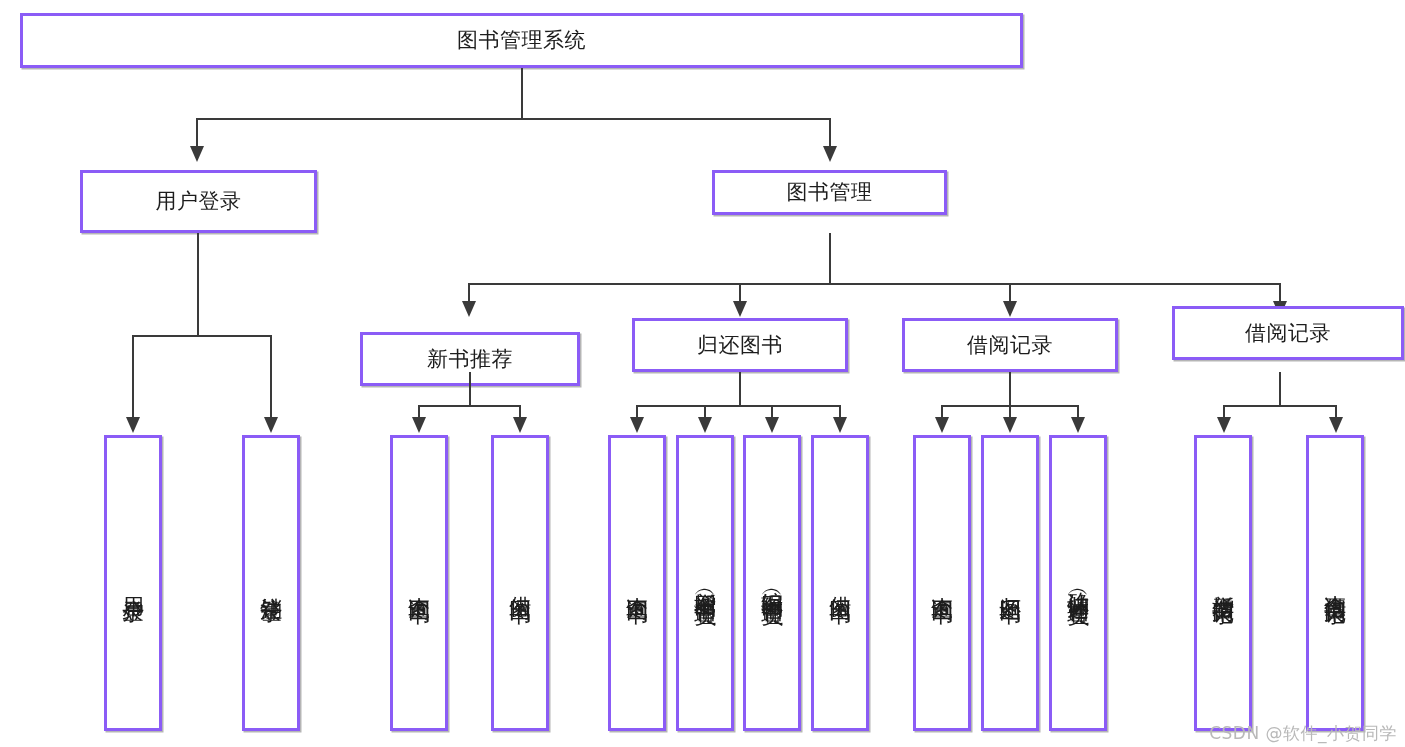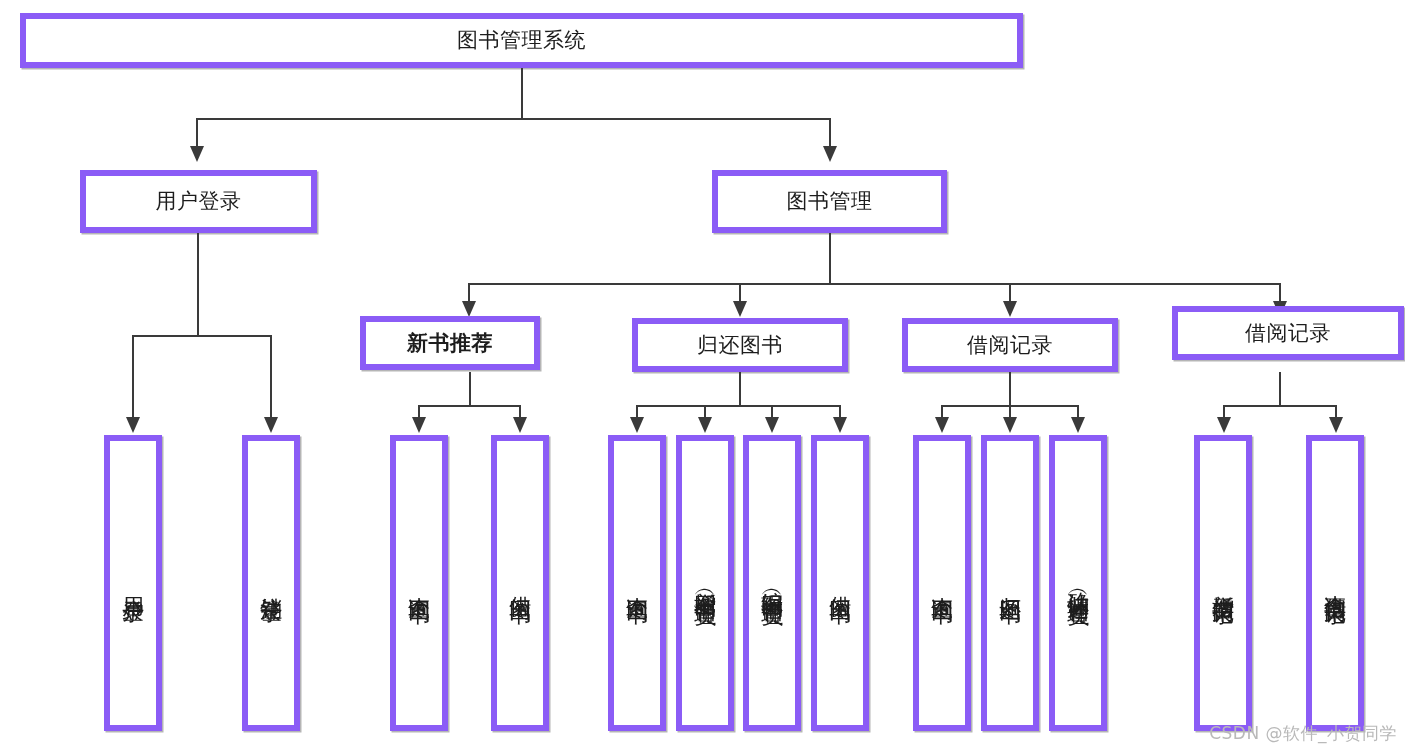--- a/index.html
+++ b/index.html
@@ -10,21 +10,21 @@
     overflow:hidden;
     position:relative;
   }
   #diagram{position:absolute;left:0;top:0;width:1405px;height:747px;}
 
   
   .node{
     position:absolute;
     box-sizing:border-box;
     background:#ffffff;
-    border:6px solid #8b5cf6;
+    border:3px solid #8b5cf6;
     box-shadow:1.5px 1.5px 0 0 rgba(120,120,120,.55);
     display:flex;
     align-items:center;
     justify-content:center;
     color:#1d1d1d;
   }
   .node .label{
     font-size:21px;
     line-height:1.15;
     letter-spacing:.5px;
@@ -82,21 +82,21 @@
   <div class="ln h" style="left:196px;top:118px;width:635px;"></div>
   <div class="ln v" style="left:196px;top:118px;height:30px;"></div>
   <div class="arrow" style="left:190px;top:146px;"></div>
   <div class="ln v" style="left:829px;top:118px;height:30px;"></div>
   <div class="arrow" style="left:823px;top:146px;"></div>
 
   <div class="node" style="left:80px;top:170px;width:237px;height:63px;">
     <span class="label">用户登录</span>
   </div>
 
-  <div class="node" style="left:712px;top:170px;width:235px;height:63px;">
+  <div class="node" style="left:712px;top:170px;width:235px;height:45px;">
     <span class="label">图书管理</span>
   </div>
 
   <div class="ln v" style="left:197px;top:233px;height:102px;"></div>
   <div class="ln h" style="left:132px;top:335px;width:139px;"></div>
   <div class="ln v" style="left:132px;top:335px;height:84px;"></div>
   <div class="arrow" style="left:126px;top:417px;"></div>
   <div class="ln v" style="left:270px;top:335px;height:84px;"></div>
   <div class="arrow" style="left:264px;top:417px;"></div>
 
@@ -104,21 +104,21 @@
   <div class="ln h" style="left:468px;top:283px;width:812px;"></div>
   <div class="ln v" style="left:468px;top:283px;height:20px;"></div>
   <div class="arrow" style="left:462px;top:301px;"></div>
   <div class="ln v" style="left:739px;top:283px;height:20px;"></div>
   <div class="arrow" style="left:733px;top:301px;"></div>
   <div class="ln v" style="left:1009px;top:283px;height:20px;"></div>
   <div class="arrow" style="left:1003px;top:301px;"></div>
   <div class="ln v" style="left:1279px;top:283px;height:20px;"></div>
   <div class="arrow" style="left:1273px;top:301px;"></div>
 
-  <div class="node" style="left:360px;top:316px;width:180px;height:54px;font-weight:bold;">
+  <div class="node" style="left:360px;top:332px;width:220px;height:54px;">
     <span class="label">新书推荐</span>
   </div>
   <div class="node" style="left:632px;top:318px;width:216px;height:54px;">
     <span class="label">归还图书</span>
   </div>
   <div class="node" style="left:902px;top:318px;width:216px;height:54px;">
     <span class="label">借阅记录</span>
   </div>
   <div class="node" style="left:1172px;top:306px;width:232px;height:54px;">
     <span class="label">借阅记录</span>

